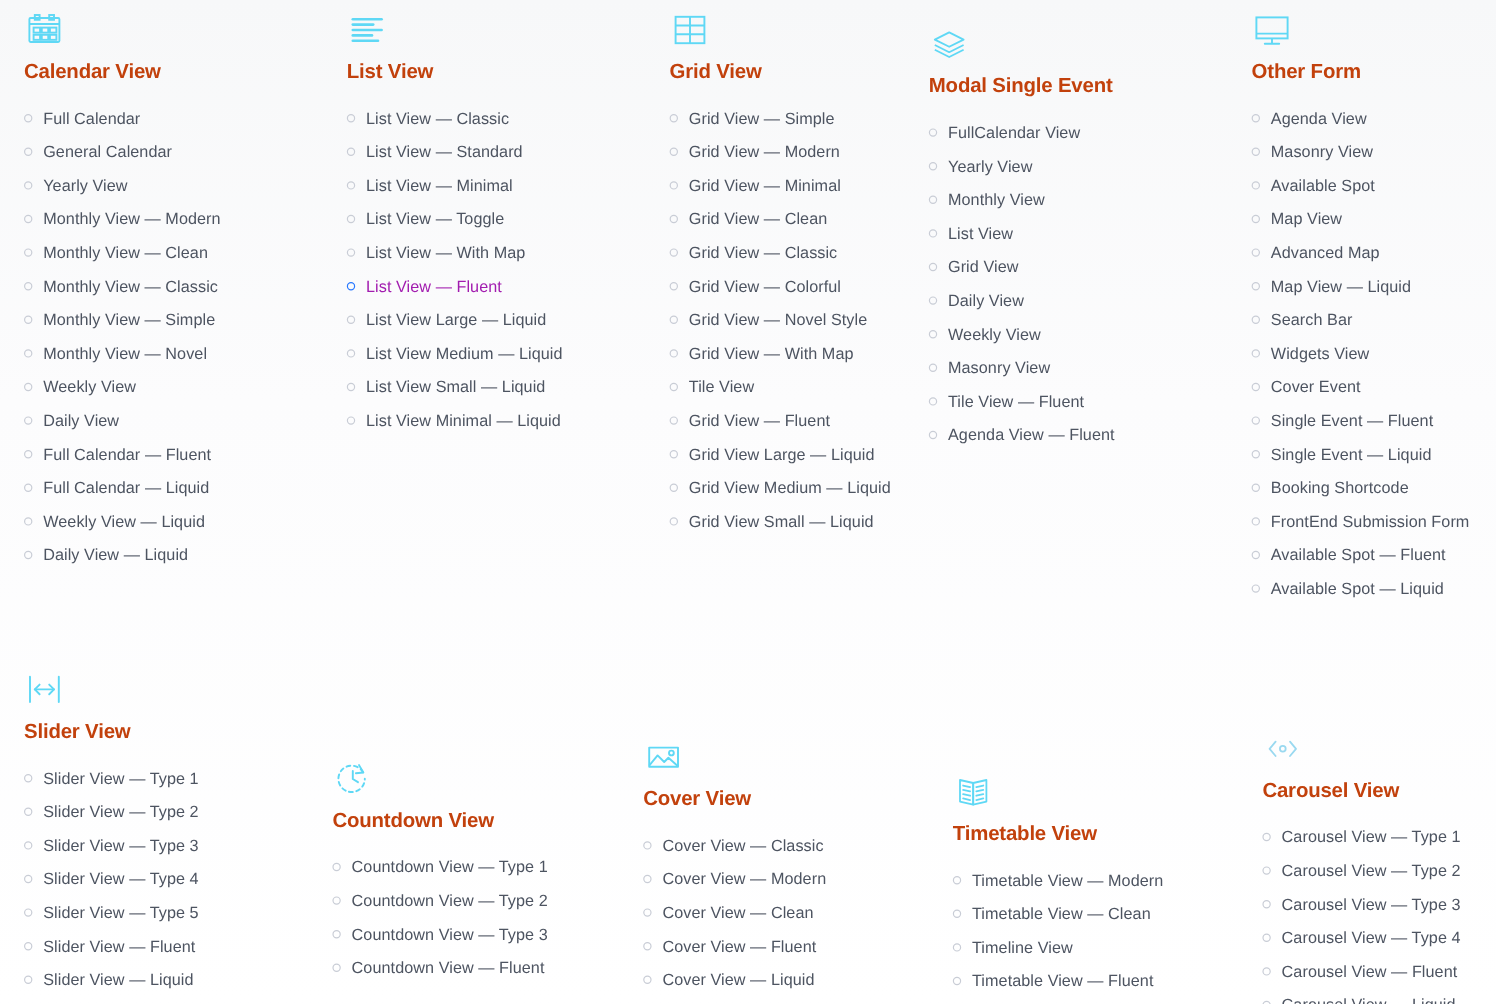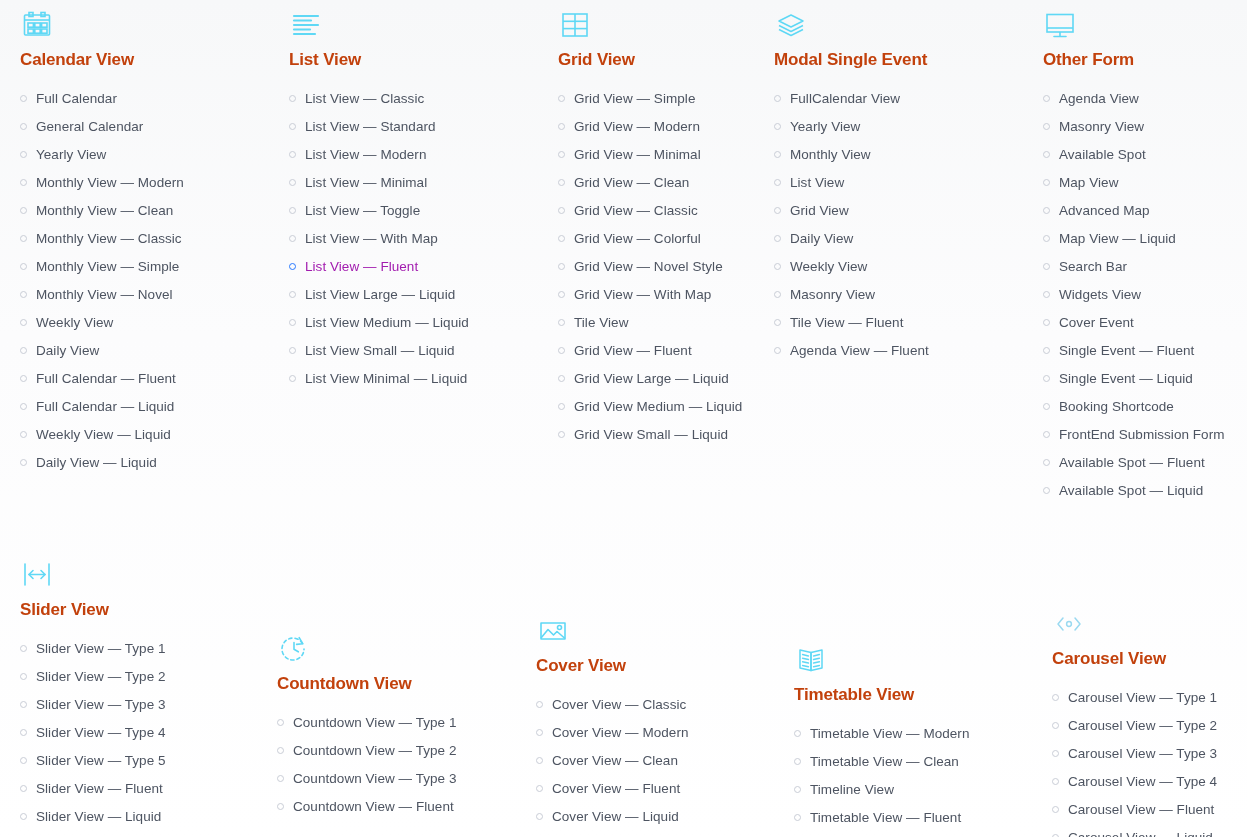--- a/index.html
+++ b/index.html
@@ -79,21 +79,21 @@
     border-width: 1.6px;
   }
   li.is-active .item-label {
     color: #a21caf;
   }
 
   
   #col-calendar      { left: 20px;   top: 8px;  }
   #col-list          { left: 289px;  top: 8px;  }
   #col-grid          { left: 558px;  top: 8px;  }
-  #col-modal         { left: 774px;  top: 8px;  }
+  #col-modal         { left: 774px;  top: 20px;  }
   #col-other         { left: 1043px; top: 8px;  }
 
   
   #col-slider        { left: 20px;   top: 558px; }
   #col-countdown     { left: 277px;  top: 632px; }
   #col-cover         { left: 536px;  top: 614px; }
   #col-timetable     { left: 794px;  top: 643px; }
   #col-carousel      { left: 1052px; top: 607px; }
 </style>
 </head>
@@ -192,24 +192,20 @@
         <li>
           <span class="bullet"></span>
           <span class="item-label">List View — Classic</span>
         </li>
         <li>
           <span class="bullet"></span>
           <span class="item-label">List View — Standard</span>
         </li>
         <li>
           <span class="bullet"></span>
-          <span class="item-label">List View — Modern</span>
-        </li>
-        <li>
-          <span class="bullet"></span>
           <span class="item-label">List View — Minimal</span>
         </li>
         <li>
           <span class="bullet"></span>
           <span class="item-label">List View — Toggle</span>
         </li>
         <li>
           <span class="bullet"></span>
           <span class="item-label">List View — With Map</span>
         </li>

